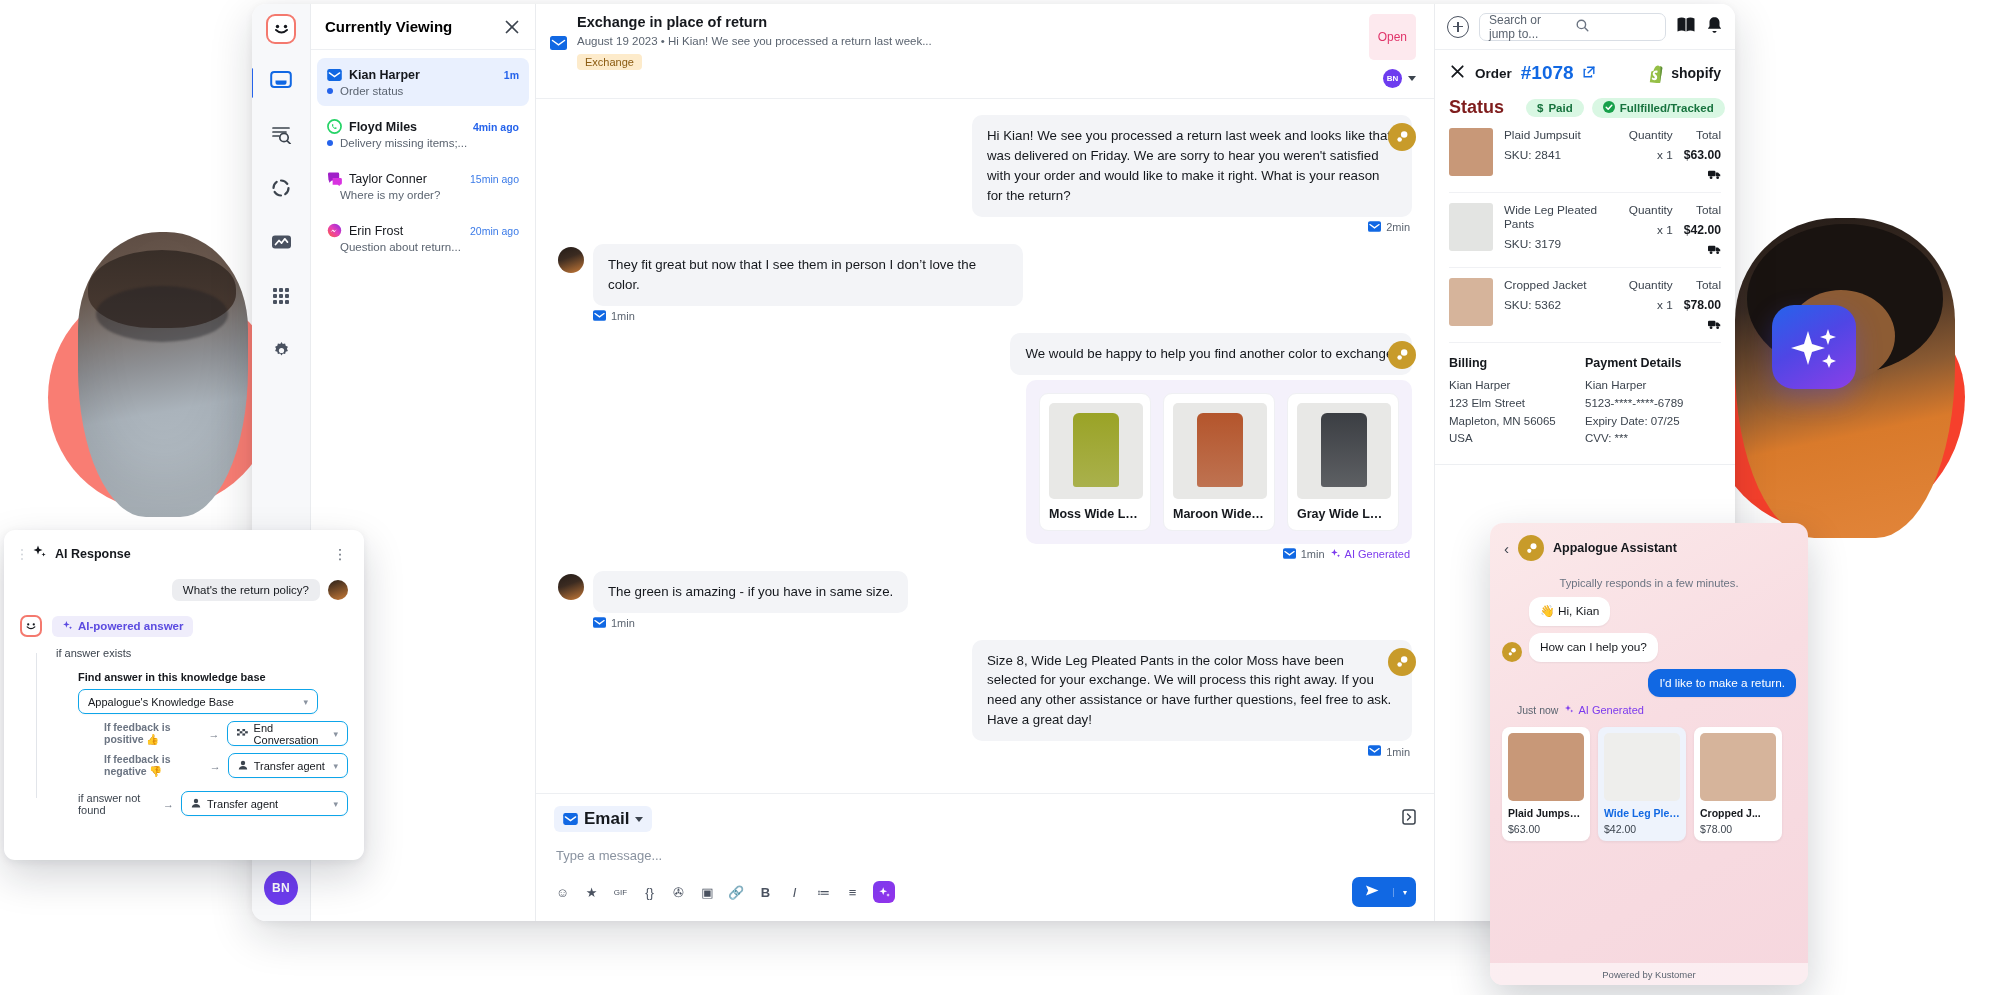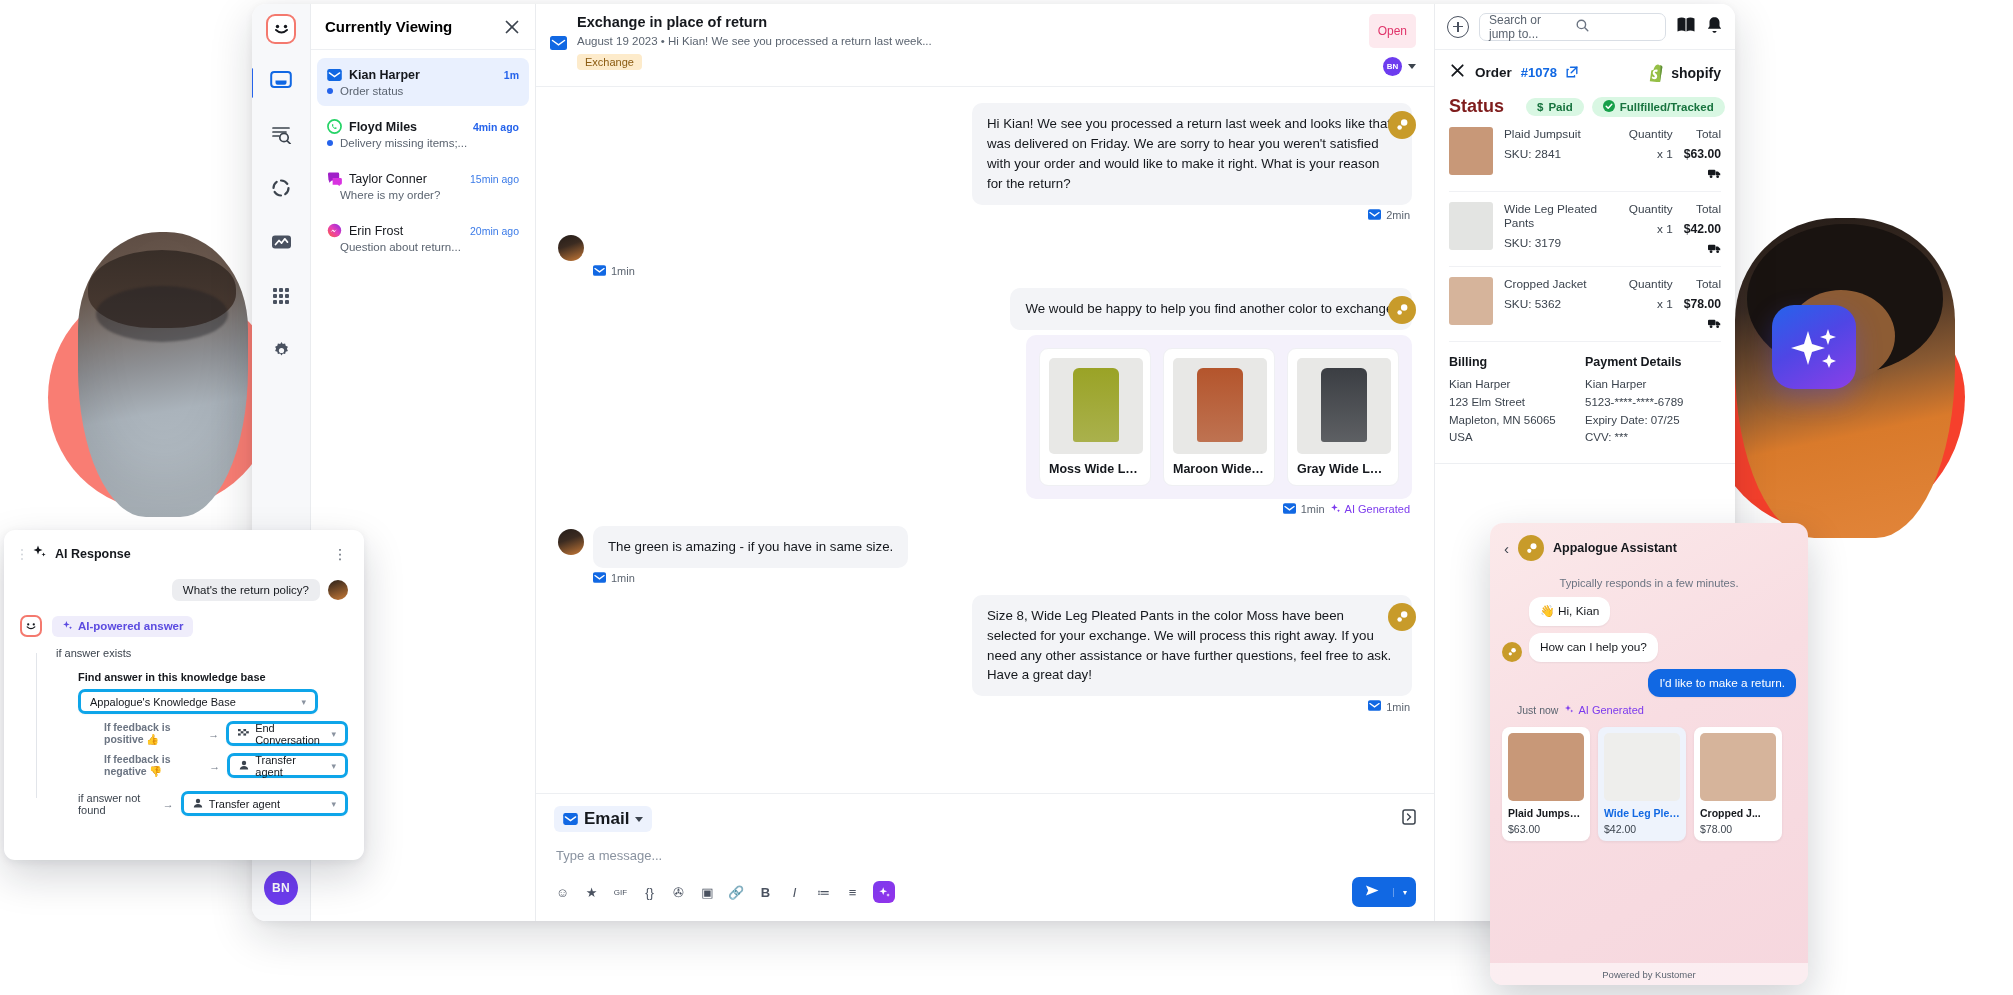--- a/index.html
+++ b/index.html
@@ -112,21 +112,21 @@
   .thread-head{ padding:10px 18px 10px 14px; border-bottom:1px solid #EDEFF2; display:flex; gap:10px; }
   .th-icon{ width:17px; height:14px; margin-top:22px; flex:0 0 17px; }
   .th-main{ flex:1; min-width:0; }
   .th-title{ font-size:14.5px; font-weight:bold; color:#15181D; }
   .th-sub{ font-size:11.5px; color:#5B6470; margin-top:5px; }
   .th-tag{
     display:inline-block; margin-top:7px; background:#FDEBCB; color:#8A5A10;
     font-size:11px; padding:2px 8px; border-radius:4px;
   }
   .th-right{ text-align:right; display:flex; flex-direction:column; align-items:flex-end; }
-  .badge-open{ background:#FDE9EE; color:#E0346A; font-size:12px; padding:10px 9px; border-radius:5px; }
+  .badge-open{ background:#FDE9EE; color:#E0346A; font-size:12px; padding:16px 9px; border-radius:5px; }
   .th-assignee{ display:flex; align-items:center; gap:6px; margin-top:9px; }
   .av-bn{ width:19px; height:19px; border-radius:50%; background:#6D3CEF; color:#fff; font-size:8px;
           font-weight:bold; display:flex; align-items:center; justify-content:center; }
   .caret{ width:0; height:0; border-left:4px solid transparent; border-right:4px solid transparent; border-top:5px solid #3C444E; }
 
   .msgs{ flex:1; padding:16px 22px 6px 22px; overflow:hidden; position:relative; }
   .m{ margin-bottom:5px; position:relative; }
   .m-row{ display:flex; align-items:flex-start; gap:9px; }
   .m-row.out{ justify-content:flex-end; }
   .bub{
@@ -179,21 +179,21 @@
   .plus:before{ left:5px; top:9.2px; width:10px; height:1.6px; }
   .plus:after{ top:5px; left:9.2px; height:10px; width:1.6px; }
   .searchbox{
     flex:1; height:28px; border:1px solid #D9DEE5; border-radius:7px; display:flex;
     align-items:center; padding:0 9px; gap:6px; cursor:text;
   }
   .searchbox span{ flex:1; font-size:12px; color:#5B6470; }
   .rp-body{ padding:12px 14px 0 14px; border-bottom:1px solid #EDEFF2; }
   .order-row{ display:flex; align-items:center; gap:9px; }
   .order-lbl{ font-size:13.5px; font-weight:bold; color:#15181D; }
-  .order-num{ font-size:13px; font-weight:bold; color:#1168E3; }
+  .order-num{ font-size:19px; font-weight:bold; color:#1168E3; }
   .shopify{ margin-left:auto; display:flex; align-items:center; gap:5px; font-size:14px; font-weight:bold; color:#15181D; }
   .status-row{ display:flex; align-items:center; gap:8px; margin-top:13px; }
   .status-lbl{ font-size:18px; font-weight:bold; color:#7f1d1d; margin-right:14px; }
   .pill-g{ background:#D9F7E3; color:#17733E; font-size:11.5px; font-weight:bold; padding:3px 11px; border-radius:11px; display:flex; align-items:center; gap:5px; }
   .oitem{ display:flex; gap:11px; padding:10px 0 8px 0; border-bottom:1px solid #F0F1F4; }
   .othumb{ width:44px; height:48px; border-radius:3px; flex:0 0 44px; }
   .oinfo{ flex:1; min-width:0; }
   .oname{ font-size:11.8px; color:#3C444E; }
   .osku{ font-size:11.8px; color:#3C444E; margin-top:6px; }
   .ocol{ text-align:right; }
@@ -220,21 +220,21 @@
   .aip-q{ display:flex; justify-content:flex-end; align-items:center; gap:8px; margin-top:16px; }
   .aip-q .qb{ background:#ECEDF0; border-radius:7px; padding:5px 11px; font-size:11.5px; color:#15181D; }
   .aip-q .qa{ width:20px; height:20px; border-radius:50%; background:linear-gradient(160deg,#2a2019,#C87A37); }
   .aip-ans{ display:flex; align-items:center; gap:10px; margin-top:14px; }
   .aip-bot{ width:22px; height:22px; border-radius:7px; border:2px solid #F4796E; display:flex; align-items:center; justify-content:center; background:#fff;}
   .aip-pill{ background:#EFEDFB; border-radius:6px; padding:4px 10px; font-size:11.5px; font-weight:bold; color:#5B4BE0; display:flex; gap:5px; align-items:center;}
   .flow{ margin-top:10px; position:relative; padding-left:36px; }
   .flow-lbl{ font-size:11px; color:#3C444E; }
   .flow-strong{ font-size:11px; font-weight:bold; color:#15181D; }
   .sel-box{
-    border:3px solid #0ea5e9; border-radius:7px; background:#fff; height:25px;
+    border:1px solid #0ea5e9; border-radius:7px; background:#fff; height:25px;
     display:flex; align-items:center; padding:0 9px; gap:6px; font-size:11px; color:#15181D; cursor:pointer;
     box-shadow:0 1px 2px rgba(16,24,40,.04);
   }
   .sel-box .chev{ margin-left:auto; color:#8A93A0; font-size:9px; }
   .frow{ display:flex; align-items:center; gap:7px; margin-top:7px; }
   .frow .lab{ font-size:10.5px; color:#6B7482;font-weight:bold; }
   .arr{ color:#6B7482; font-size:11px; }
   .vline{ position:absolute; left:16px; top:6px; bottom:18px; width:1px; background:#E2E5EA; }
 
   
@@ -481,20 +481,21 @@
               <span><svg width="13" height="11" viewBox="0 0 17 14">
                   <rect width="17" height="14" rx="2.5" fill="#1168E3"></rect>
                   <path d="M2.5 4.5l6 4.3 6-4.3" stroke="#fff" stroke-width="1.7" fill="none" stroke-linecap="round"></path>
                 </svg></span>
               <span>2min</span>
             </div>
           </div>
           <div class="m">
             <div class="m-row">
               <div class="m-avatar"></div>
+              <div class="bub">They fit great but now that I see them in person I don’t love the color.</div>
             </div>
             <div class="m-meta">
               <span><svg width="13" height="11" viewBox="0 0 17 14">
                   <rect width="17" height="14" rx="2.5" fill="#1168E3"></rect>
                   <path d="M2.5 4.5l6 4.3 6-4.3" stroke="#fff" stroke-width="1.7" fill="none" stroke-linecap="round"></path>
                 </svg></span>
               <span>1min</span>
             </div>
           </div>
           <div class="m">

